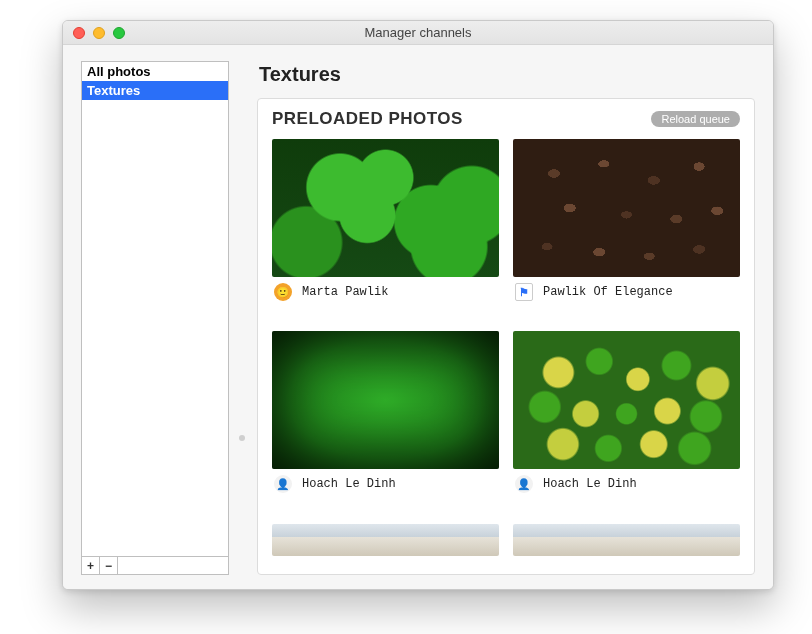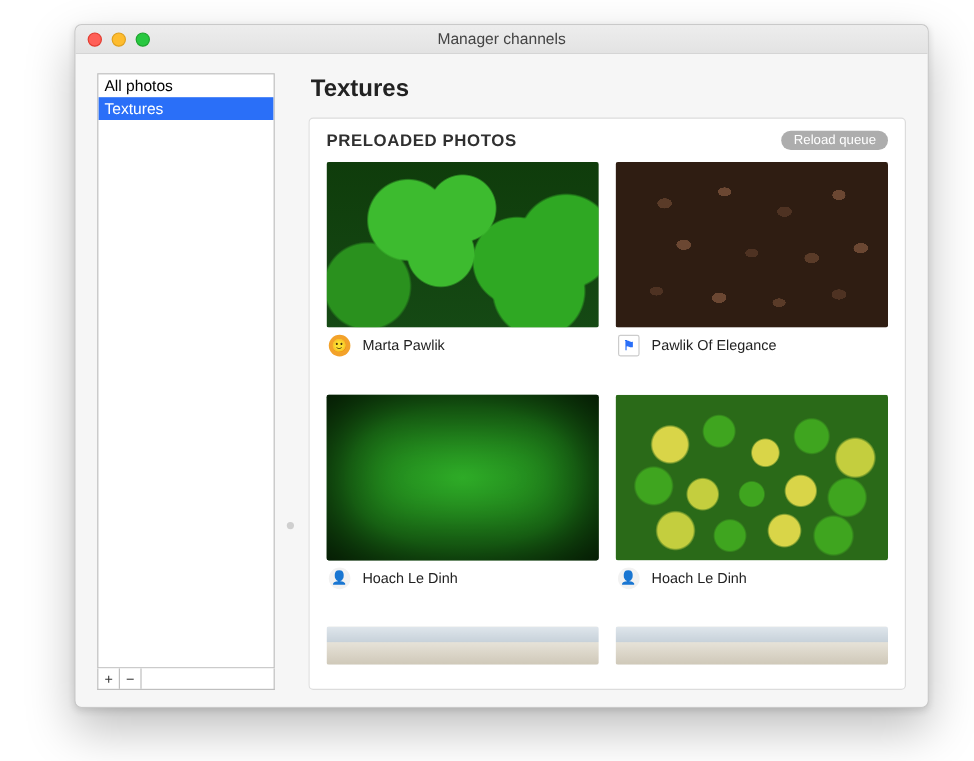--- a/index.html
+++ b/index.html
@@ -47,21 +47,21 @@
     .tl.grn { background:#28c840; border:0.5px solid #1fa52f;}
     .title {
       position:absolute; left:0; right:0; text-align:center;
       font-size:13px; color:#444; pointer-events:none;
     }
     .content {
       flex:1; display:flex; padding:16px 18px 14px 18px; gap:10px;
       background:#f6f6f6;
       overflow:hidden;
     }
-    .sidebar-col { width:148px; display:flex; flex-direction:column;}
+    .sidebar-col { width:148px; display:flex; flex-direction:column;font-weight:bold;}
     .sidebar {
       flex:1;
       background:#fff;
       border:1px solid #bfbfbf;
       font-size:13px;
       overflow:auto;
     }
     .sidebar-item {
       padding:1px 5px;
       cursor:default;
@@ -102,21 +102,21 @@
       border-radius:4px;
       padding:10px 14px 0 14px;
       overflow:hidden;
       display:flex; flex-direction:column;
     }
     .panel-head {
       display:flex; align-items:center; justify-content:space-between;
       margin-bottom:10px;
     }
     .panel-head h3 {
-      font-size:14px; letter-spacing:0.5px; color:#303030; font-weight:600;text-align:right;
+      font-size:17px; letter-spacing:0.5px; color:#303030; font-weight:600;text-align:right;
     }
     .reload {
       background:#adadad;
       color:#fff;
       font-size:11px;
       padding:2px 10px;
       border-radius:10px;
       cursor:pointer;
       border:none;
     }
@@ -136,21 +136,21 @@
     .author {
       display:flex; align-items:center; gap:10px;
       padding:6px 2px 6px 2px;
     }
     .avatar {
       width:18px; height:18px; border-radius:50%; background:#ddd;
       display:flex; align-items:center; justify-content:center;
       font-size:11px;
     }
     .author-name {
-      font-family: Liberation Sans, sans-serif;
+      font-family: Liberation Mono, monospace;
       font-size:12px; color:#222;
     }
     
     .clover {
       background:
         radial-gradient(circle at 30% 35%, #3dbb2f 0 18%, transparent 19%),
         radial-gradient(circle at 50% 28%, #3dbb2f 0 18%, transparent 19%),
         radial-gradient(circle at 42% 55%, #3dbb2f 0 18%, transparent 19%),
         radial-gradient(circle at 70% 60%, #2fa823 0 20%, transparent 21%),
         radial-gradient(circle at 88% 48%, #2fa823 0 18%, transparent 19%),

